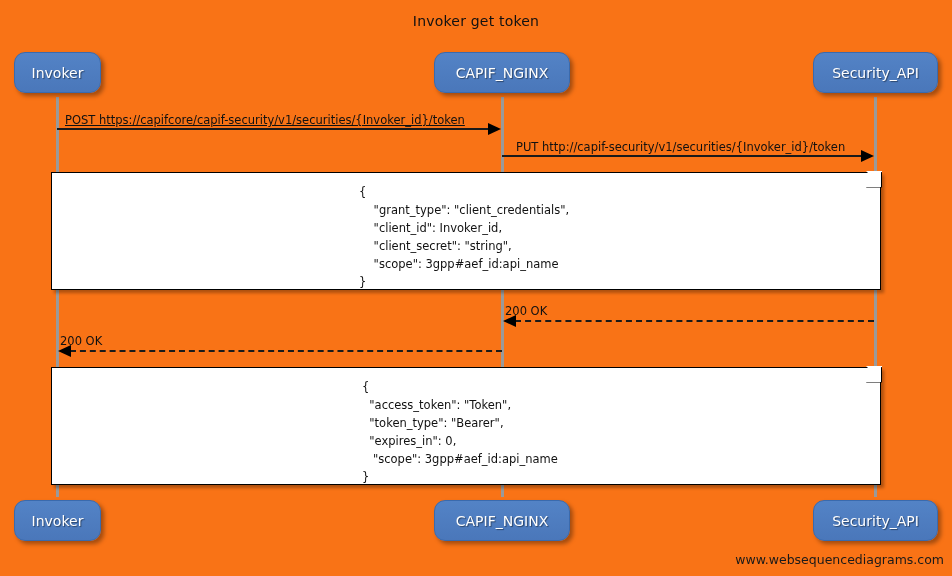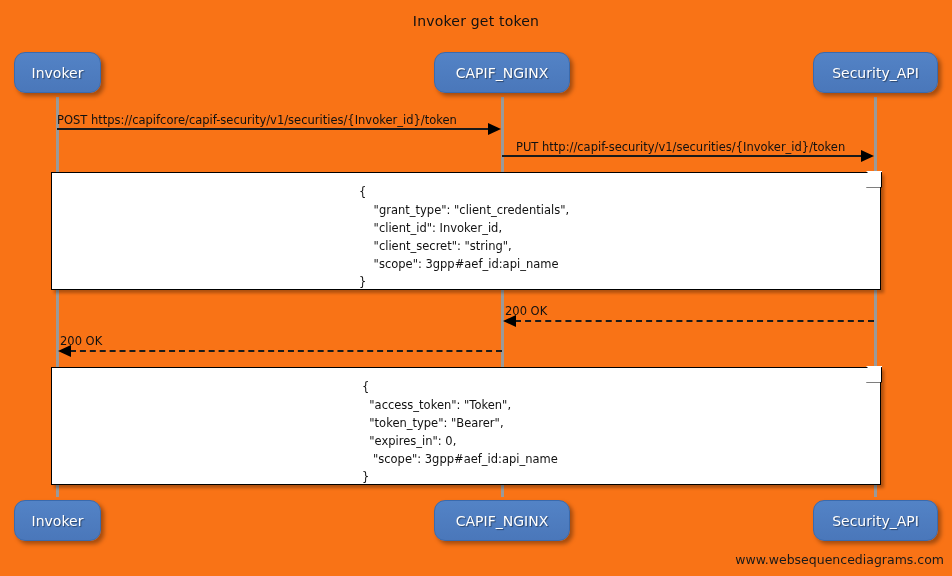--- a/index.html
+++ b/index.html
@@ -166,21 +166,21 @@
   <div class="participant" style="left:14px;  top:500px; width:87px;">
     <span>Invoker</span>
   </div>
   <div class="participant" style="left:434px; top:500px; width:136px;">
     <span>CAPIF_NGINX</span>
   </div>
   <div class="participant" style="left:813px; top:500px; width:125px;">
     <span>Security_API</span>
   </div>
 
-  <div class="msg-label" style="left:57px; top:113px; width:440px;">POST https://capifcore/capif-security/v1/securities/{Invoker_id}/token</div>
+  <div class="msg-label" style="left:65px; top:113px; width:440px;text-decoration:underline;">POST https://capifcore/capif-security/v1/securities/{Invoker_id}/token</div>
   <div class="msg-line" style="left:57px; top:128px; width:432px;"></div>
   <div class="arrow-head right" style="left:488px; top:123px;"></div>
 
   <div class="msg-label" style="left:516px; top:140px;">PUT http://capif-security/v1/securities/{Invoker_id}/token</div>
   <div class="msg-line" style="left:502px; top:155px; width:360px;"></div>
   <div class="arrow-head right" style="left:861px; top:150px;"></div>
 
   <div class="note" style="left:51px; top:172px; width:830px; height:118px;">
     <div class="fold-cut"></div>
     <div class="fold"></div>

